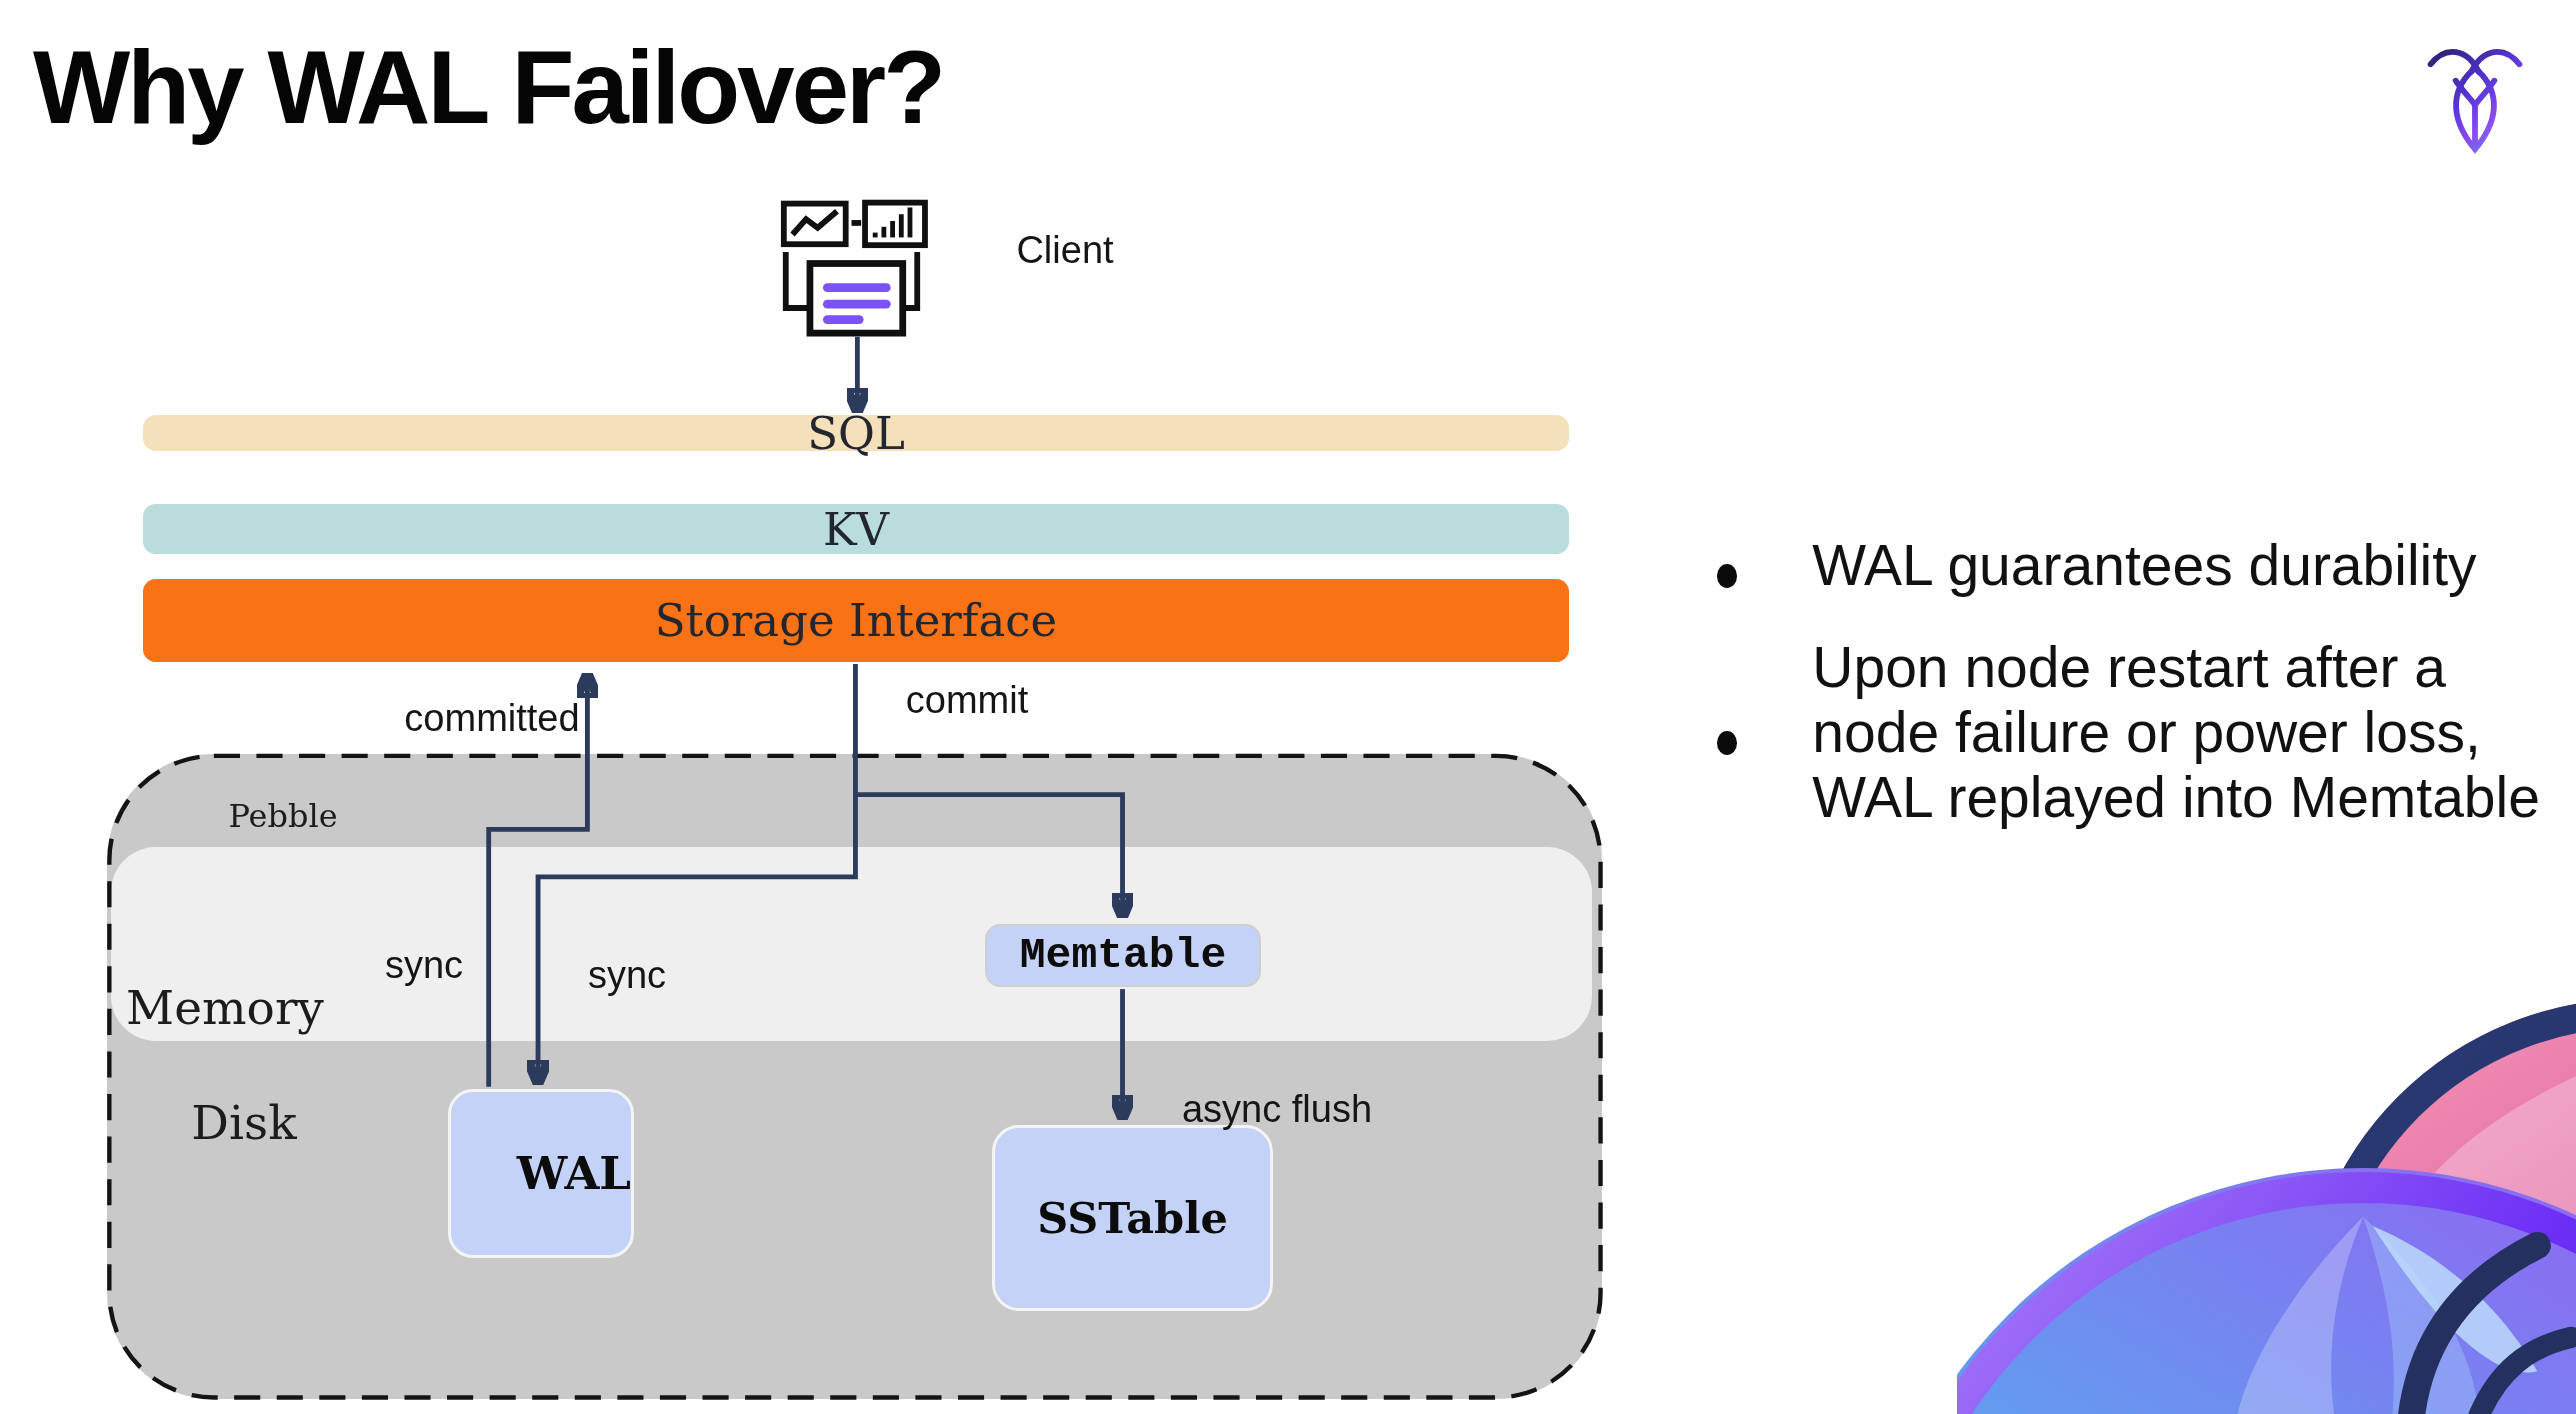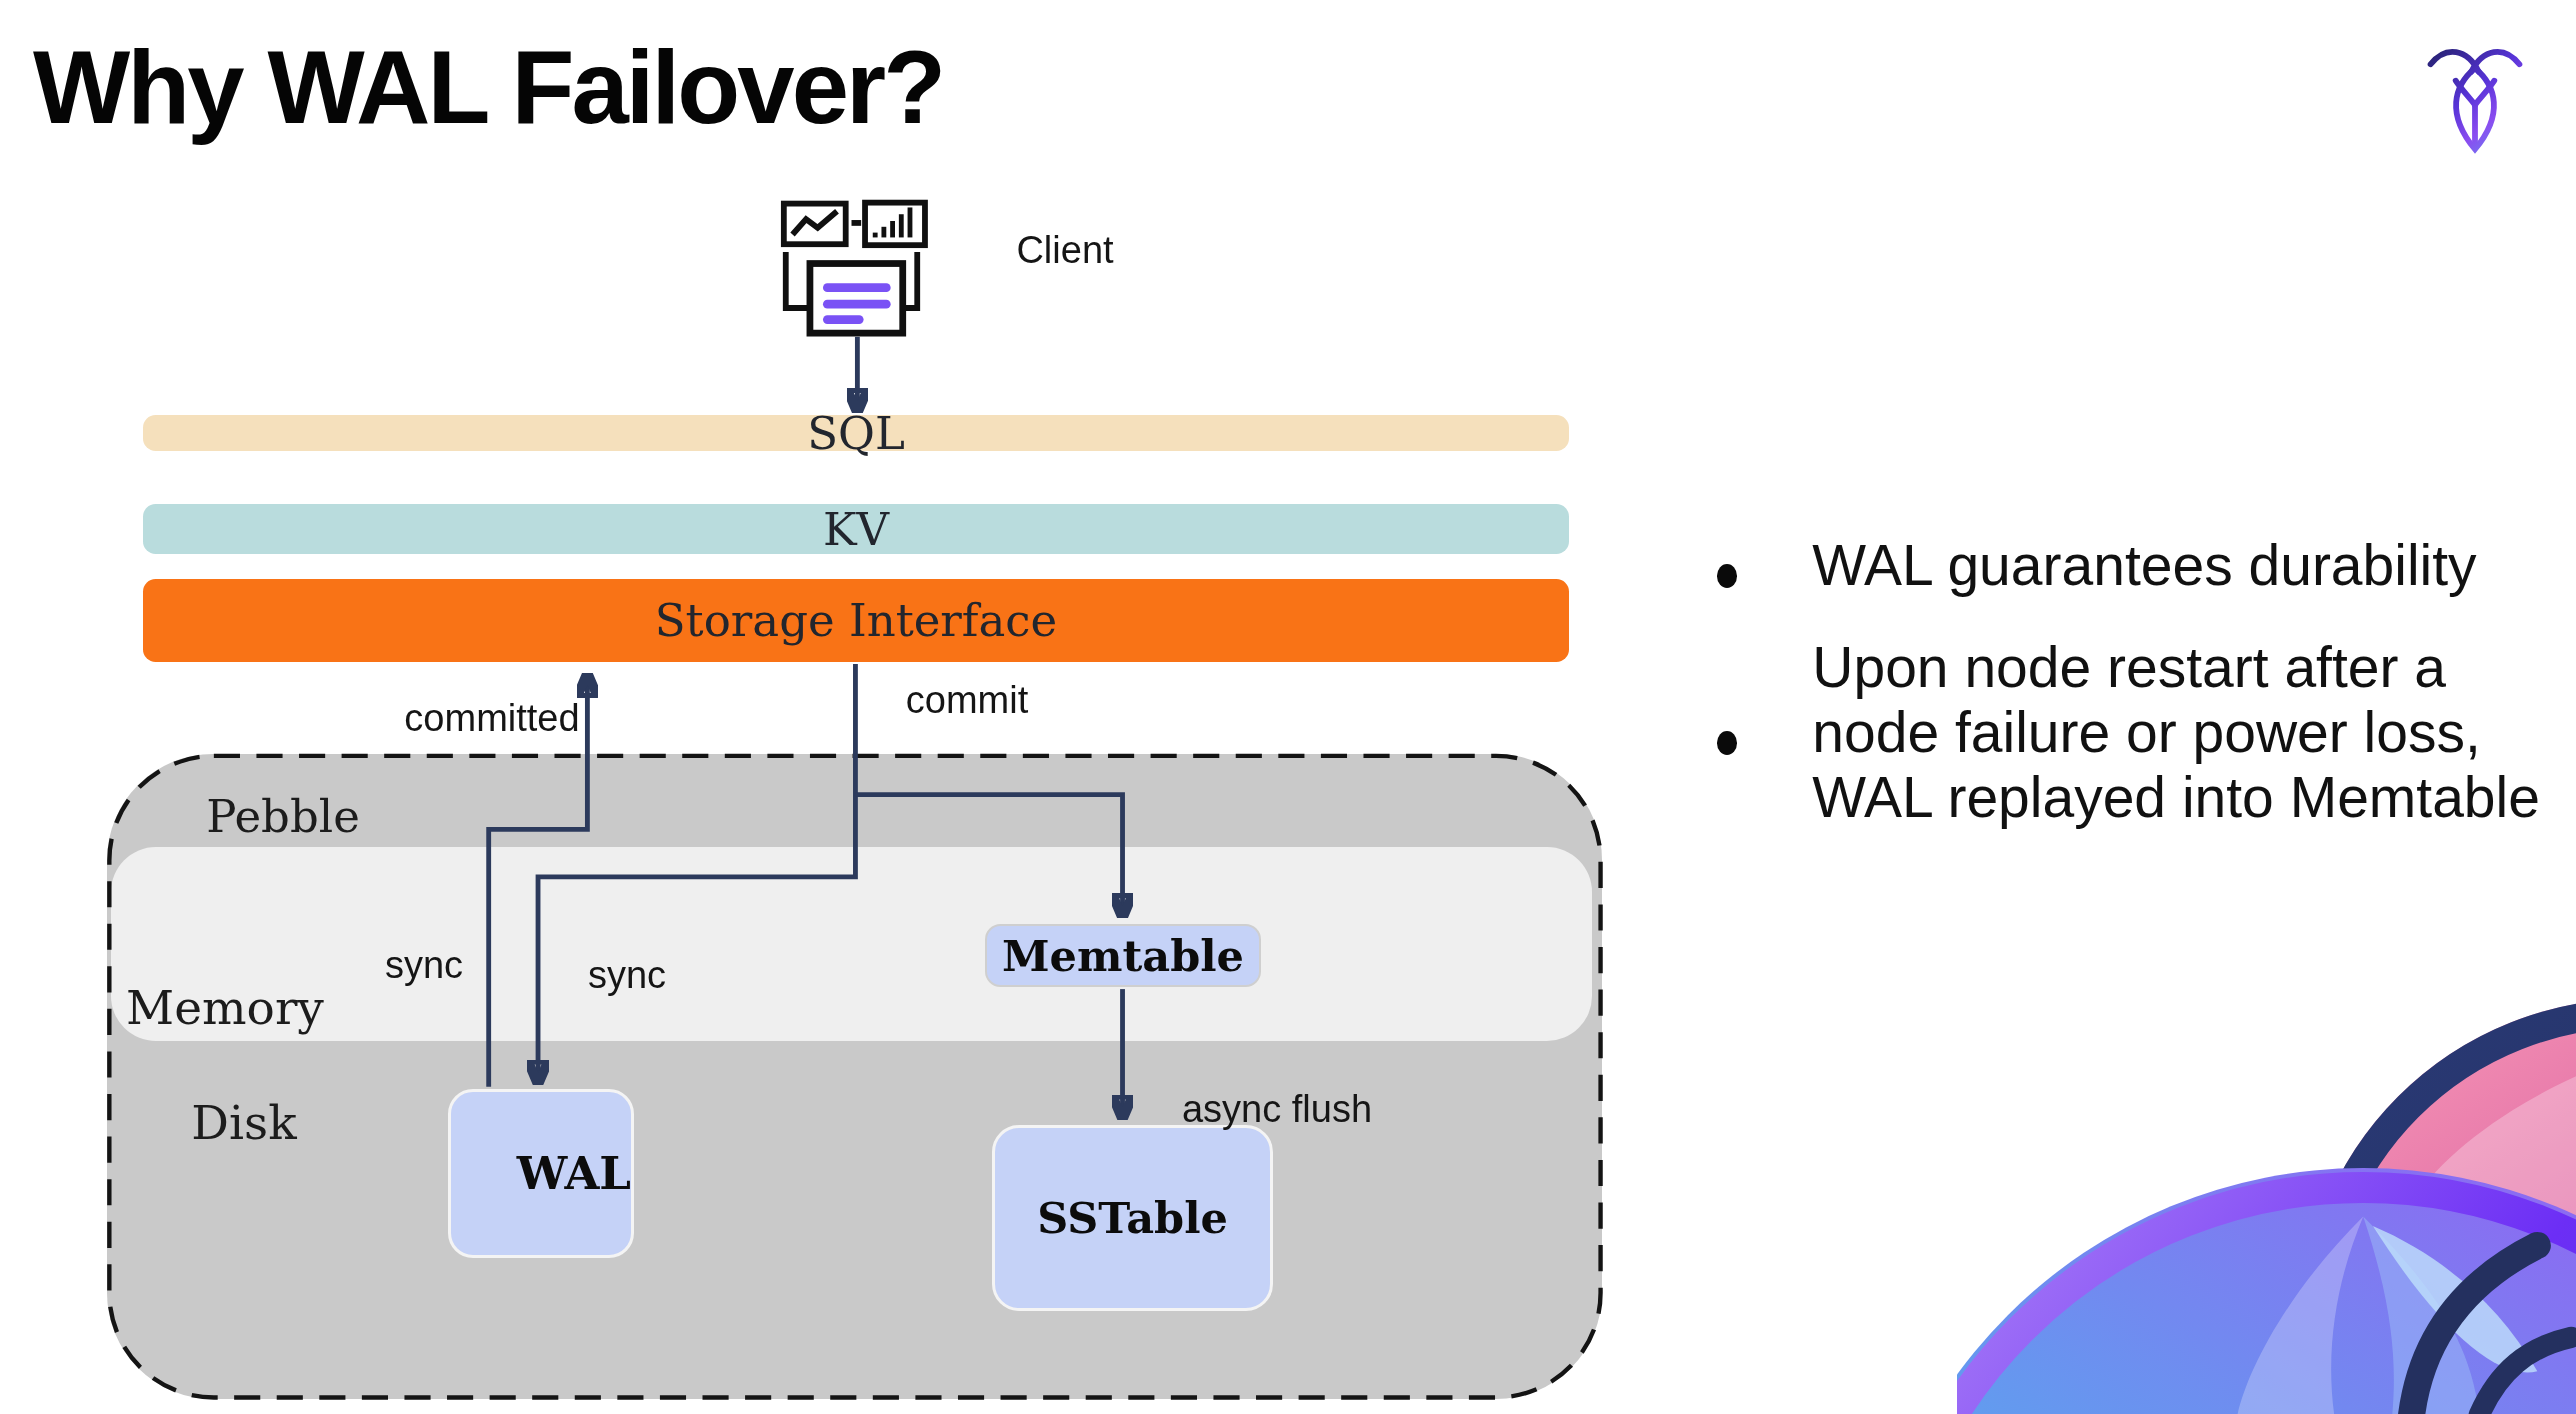--- a/index.html
+++ b/index.html
@@ -7,21 +7,21 @@
     width:2576px;height:1415px;position:relative;overflow:hidden;background:#ffffff;
     font-family:"Liberation Sans", sans-serif;
   }
   .abs{position:absolute;}
   .ctr{transform:translate(-50%,-50%);white-space:nowrap;}
   .page-title{
     left:33px;top:29px;font-size:103px;font-weight:700;letter-spacing:-2.9px;
     color:#050505;font-family:"Liberation Sans", sans-serif;
   }
   .lbl-sans{font-size:38px;color:#151515;z-index:7;}
-  .lbl-serif{font-family:"DejaVu Serif", serif;font-size:45px;color:#1c1c1c;z-index:3;}
+  .lbl-serif{font-family:"DejaVu Serif", serif;font-size:32px;color:#1c1c1c;z-index:3;}
   .lbl-serif.small{font-size:47px;}
   .bar{
     left:143px;width:1426px;border-radius:12.6px;z-index:3;
     display:flex;align-items:center;justify-content:center;
     font-family:"DejaVu Serif", serif;font-size:45px;color:#22262e;
   }
   .bar.sql{top:415px;height:36px;background:#f5e0bc;}
   .bar.kv{top:504px;height:50px;background:#b9dcdd;}
   .bar.storage{top:579px;height:83px;background:#f97316;}
   .pebble{
@@ -31,21 +31,21 @@
   .memband{
     left:111px;top:847px;width:1481px;height:194px;background:#efefef;
     border-radius:45px;z-index:2;
   }
   .node{
     background:#c5d2f7;box-sizing:border-box;z-index:5;
     display:flex;align-items:center;justify-content:center;
     font-family:"DejaVu Serif", serif;font-weight:bold;color:#0c0c0c;
   }
   .node.wal{left:448px;top:1089px;width:186px;height:169px;border:3.9px solid #f4f4f4;border-radius:25px;font-size:45px;justify-content:flex-end;}
-  .node.memtable{left:985px;top:924px;width:276px;height:63px;border:2.9px solid #cfcfcf;border-radius:15.5px;font-size:43px;}
+  .node.memtable{left:985px;top:924px;width:276px;height:63px;border:2.9px solid #cfcfcf;border-radius:15.5px;font-size:43px;font-family:Liberation Mono, monospace;}
   .node.sstable{left:992px;top:1125px;width:281px;height:186px;border:3.9px solid #f4f4f4;border-radius:27px;font-size:43px;}
   .bullets{left:1689px;top:533px;z-index:3;}
   .bullet{display:flex;align-items:center;}
   .bullet + .bullet{margin-top:37px;}
   .bdot{width:20.3px;height:24px;border-radius:50%;background:#0a0a0a;margin:20.3px 0 0 28px;flex:none;}
   .btxt{margin-left:75px;font-size:57px;line-height:65px;color:#111111;font-family:"Liberation Sans", sans-serif;}
   .bline{display:block;white-space:nowrap;}
   svg{display:block;}
   .flow{left:0;top:0;z-index:6;pointer-events:none;}
   .flow path{stroke:#2c3a5c;stroke-width:5;fill:none;}

